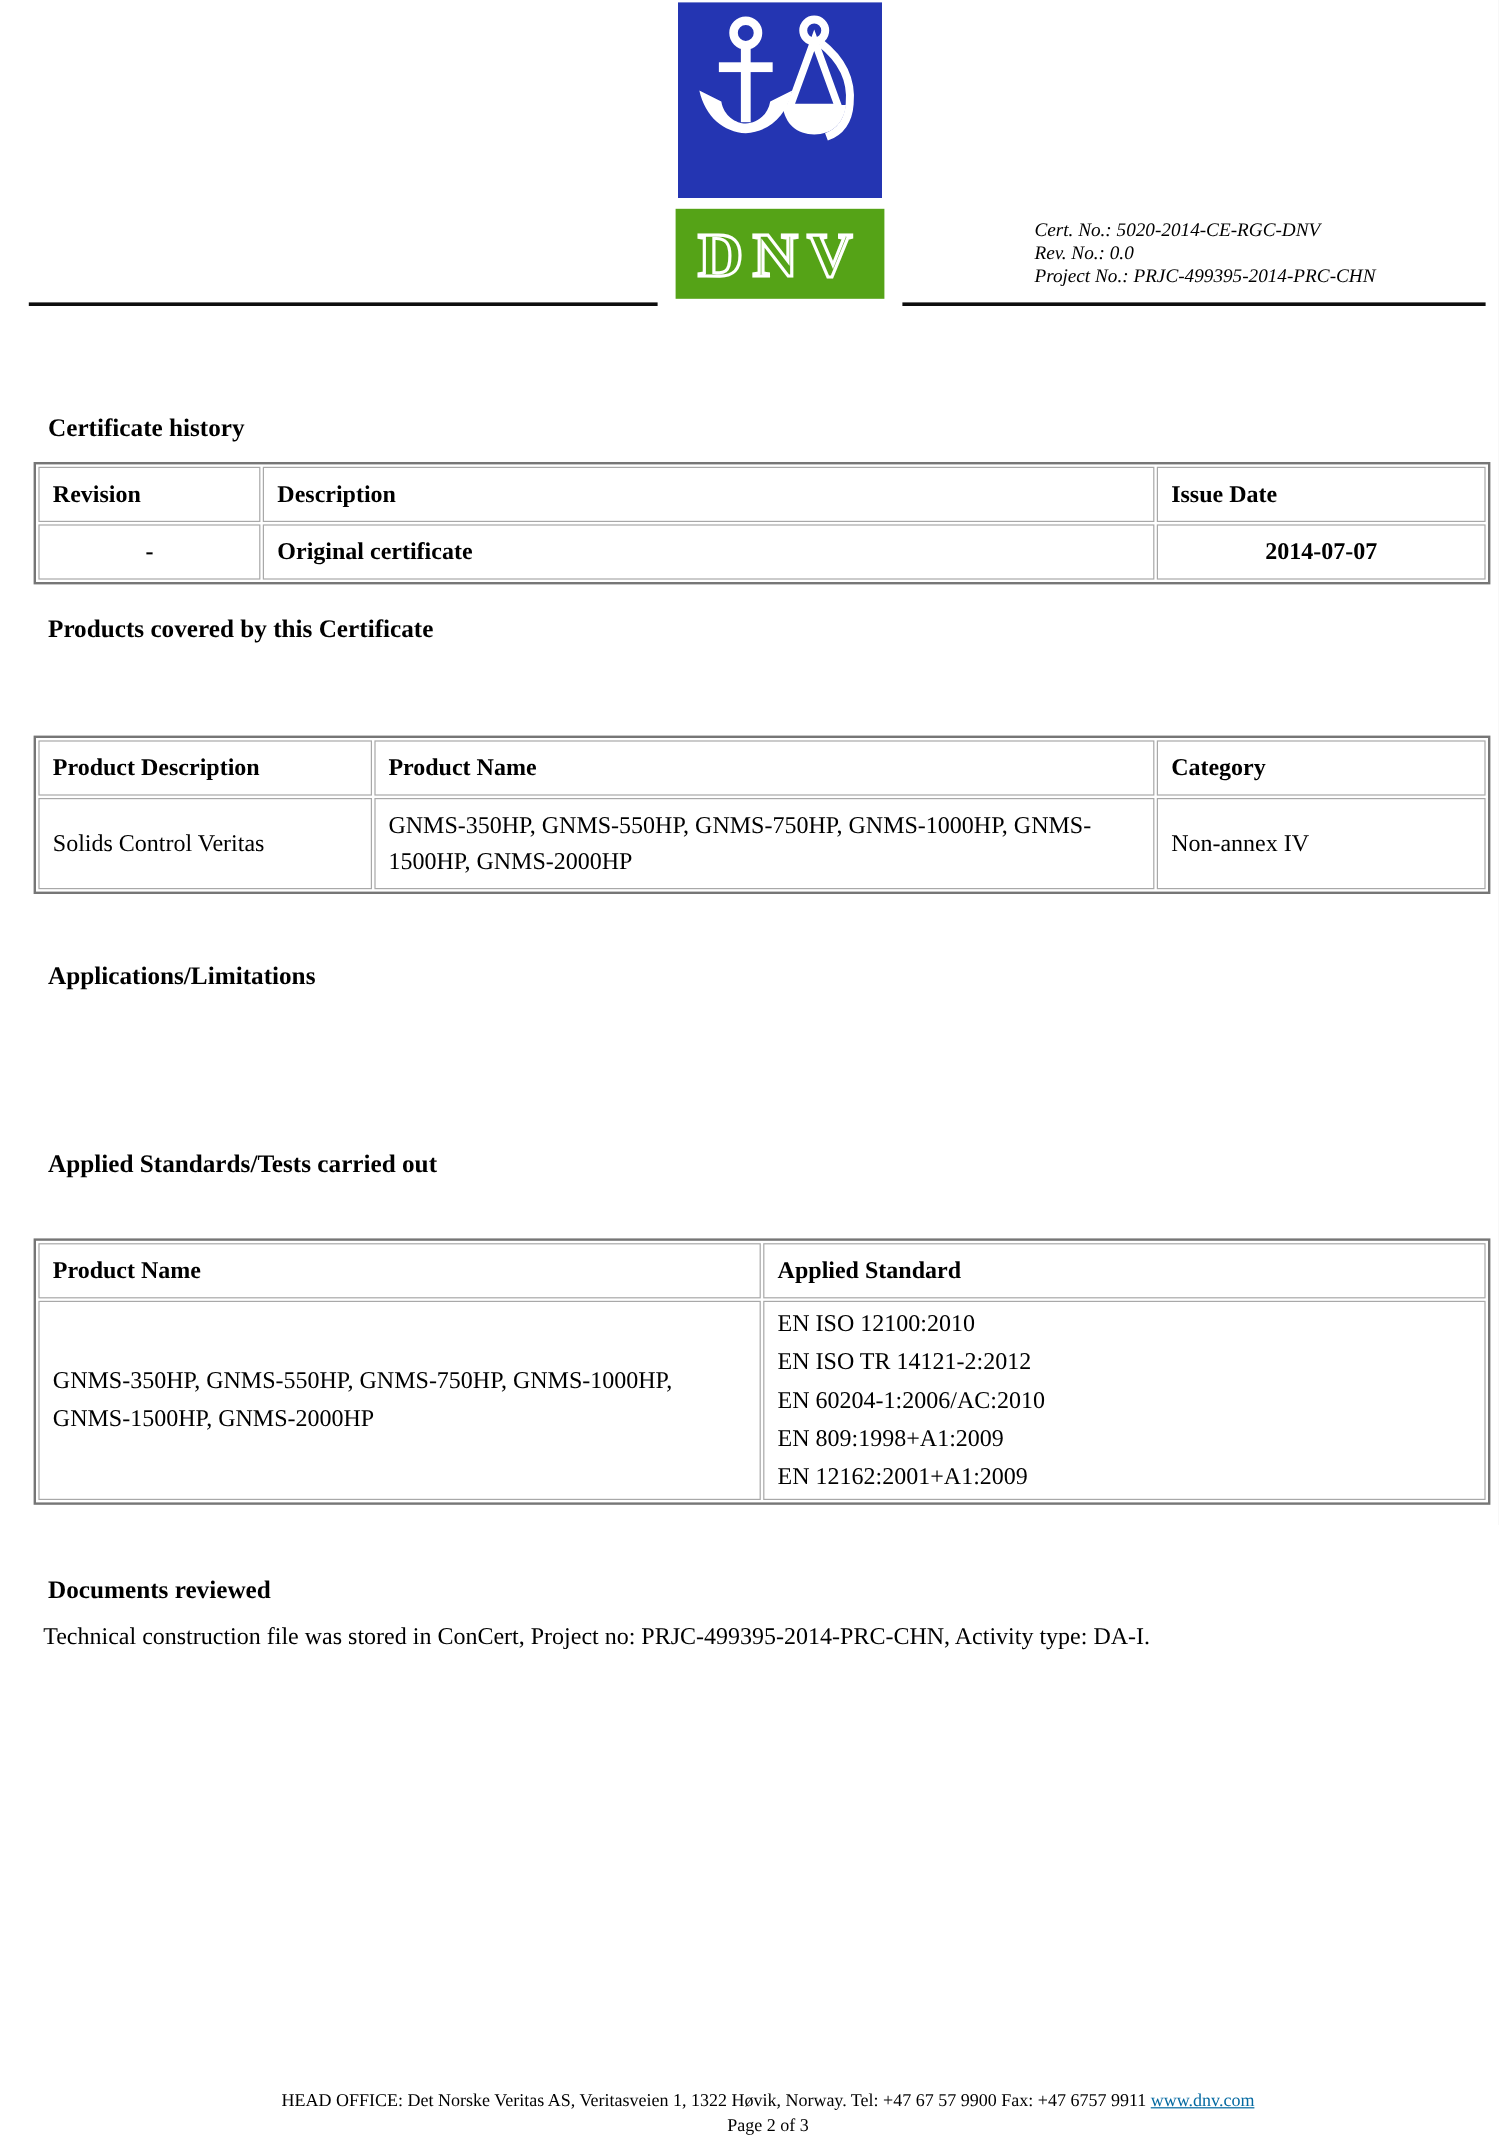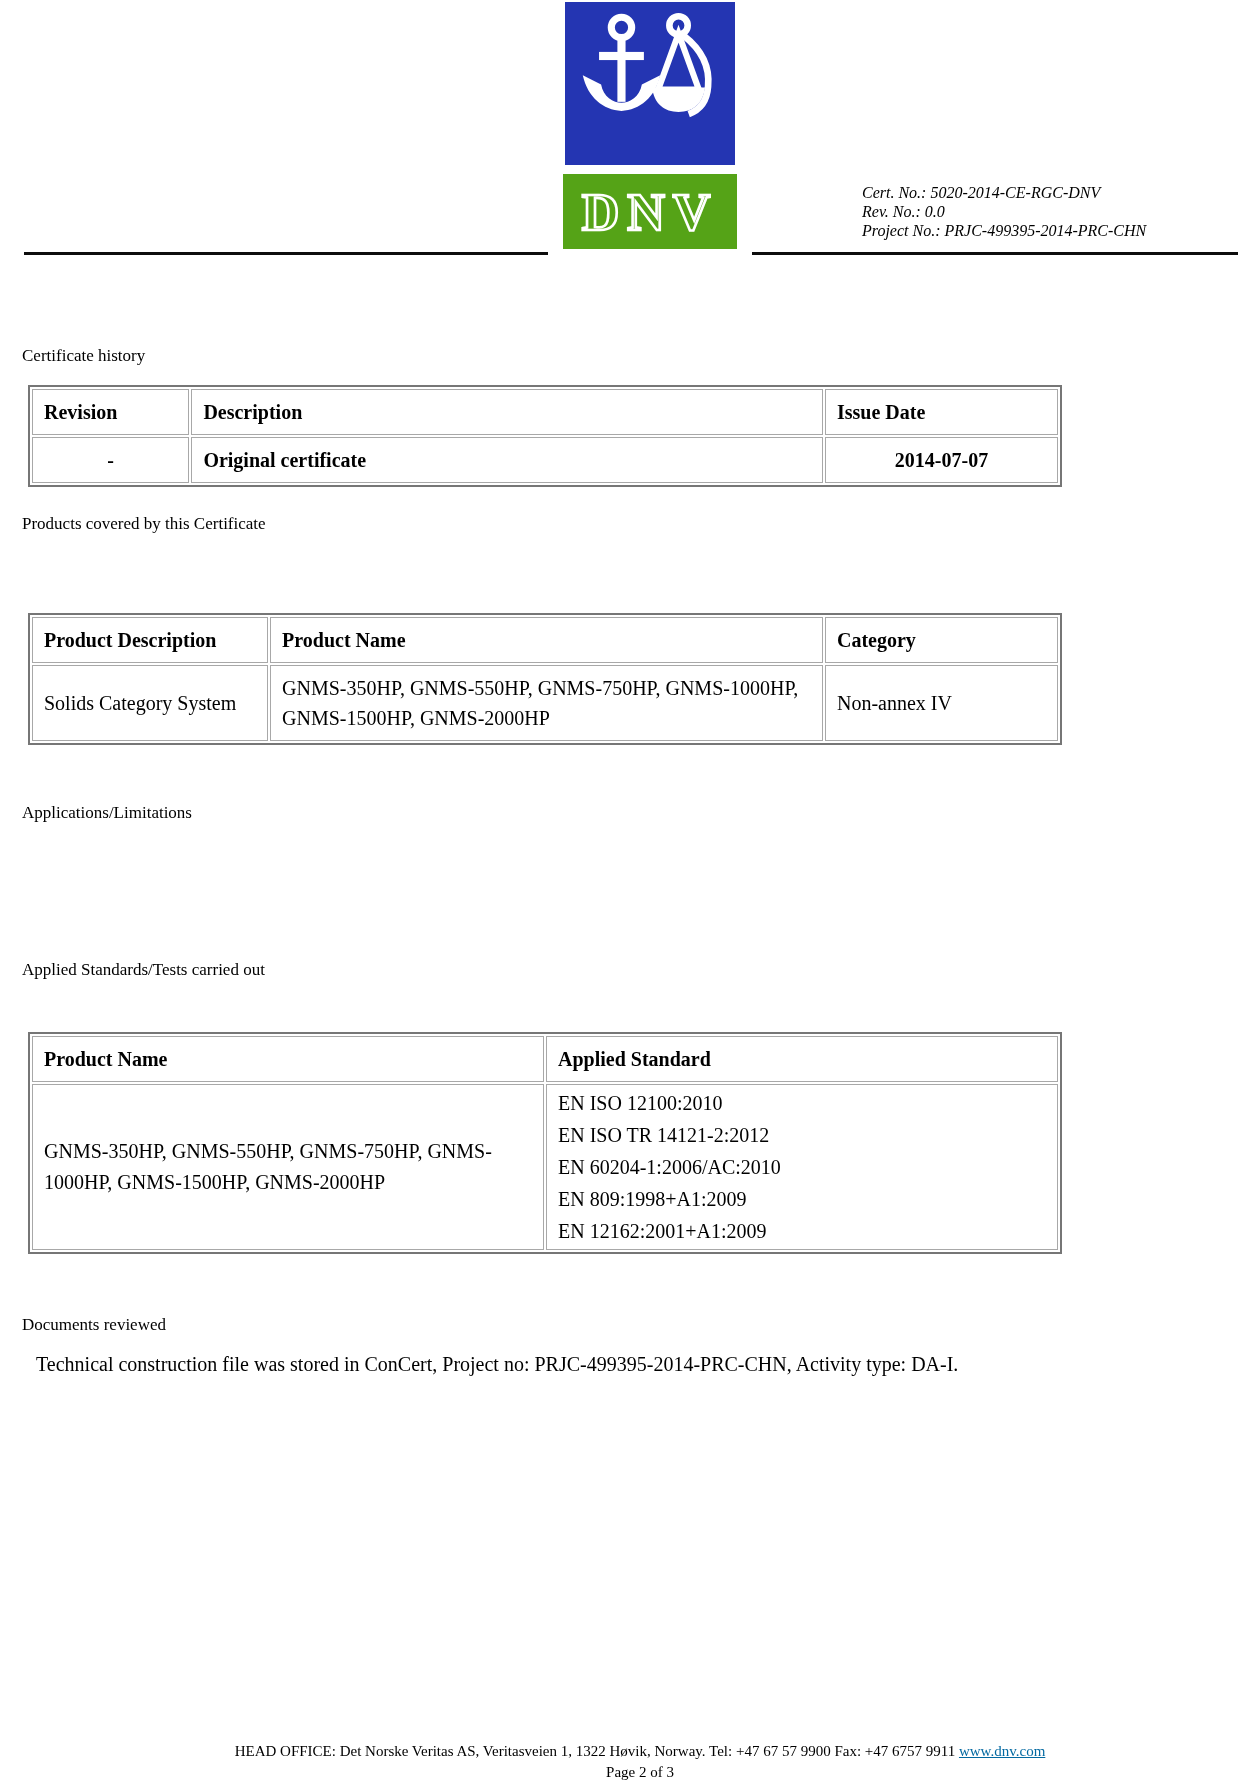--- a/index.html
+++ b/index.html
@@ -25,31 +25,31 @@
   .cert-info{
     position:absolute;left:862px;top:183px;
     font-size:16px;line-height:19px;white-space:nowrap;font-style:italic;
   }
   .rule{position:absolute;top:252px;height:3px;background:#0d0d0d;}
   .rule.left{left:24px;width:524px;}
   .rule.right{left:752px;width:486px;}
 
   
   .h{
-    position:absolute;left:22px;
-    font-size:17px;font-weight:normal;line-height:24px;white-space:nowrap;
+    position:absolute;left:40px;
+    font-size:21px;font-weight:bold;line-height:24px;white-space:nowrap;
   }
   .para{
     position:absolute;
     font-size:20px;line-height:28px;
   }
 
   
   table.doc{
-    position:absolute;left:28px;width:1034px;
+    position:absolute;left:28px;width:1214px;
     border-collapse:separate;border-spacing:2px;
     border:2px solid #767676;
     table-layout:fixed;
     background:#fff;
   }
   table.doc th, table.doc td{
     border:1px solid #a8a8a8;
     font-size:20px;
     padding:2px 11px;
     vertical-align:middle;
@@ -141,21 +141,21 @@
         <col style="width:54.1%">
         <col style="width:22.8%">
       </colgroup>
     <tbody>
         <tr>
       <th>Product Description</th>
       <th>Product Name</th>
       <th>Category</th>
     </tr>
     <tr>
-      <td>Solids Category System</td>
+      <td>Solids Control Veritas</td>
       <td>GNMS-350HP, GNMS-550HP, GNMS-750HP, GNMS-1000HP, GNMS-1500HP, GNMS-2000HP</td>
       <td>Non-annex IV</td>
     </tr>
   </tbody>
     </table>
 
   <div class="h" style="top:801px;">Applications/Limitations</div>
 
   <div class="h" style="top:958px;">Applied Standards/Tests carried out</div>
 

